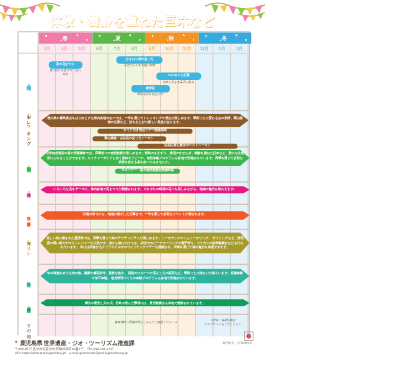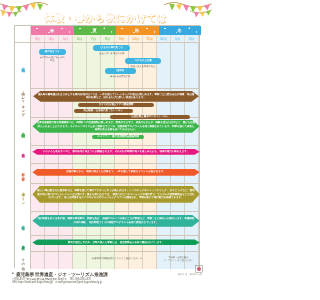--- a/index.html
+++ b/index.html
@@ -161,21 +161,21 @@
       <polygon points="33,6.4 39,5.8 36,12" fill="#f5c84a"></polygon>
       <polygon points="40,5.4 46,4 43.5,10.5" fill="#ef7fa5"></polygon>
       <path d="M26 11 Q 38 16 50 9" stroke="#b9a05a" stroke-width="0.7" fill="none"></path>
       <polygon points="30,11.8 35,12.4 32,17.6" fill="#ef7fa5"></polygon>
       <polygon points="36,12.2 41,11.5 38.5,17" fill="#f5c84a"></polygon>
       <polygon points="42,11.2 47,10 44.5,15.4" fill="#8cc63f"></polygon>
     </svg>
   </div>
 
   <div class="title-wrap">
-    <span class="title">体験・春から秋にかけては</span>
+    <span class="title">体験・樹齢を重ねた巨木など</span>
   </div>
 
   <div class="cal">
 
     <div class="season-row">
       <div class="corner"></div>
       <div class="season-cell" id="s0" style="width: 42.5px; background: rgb(240, 123, 168);">
         <div class="dots"></div>
         <span>春</span>
       </div>

